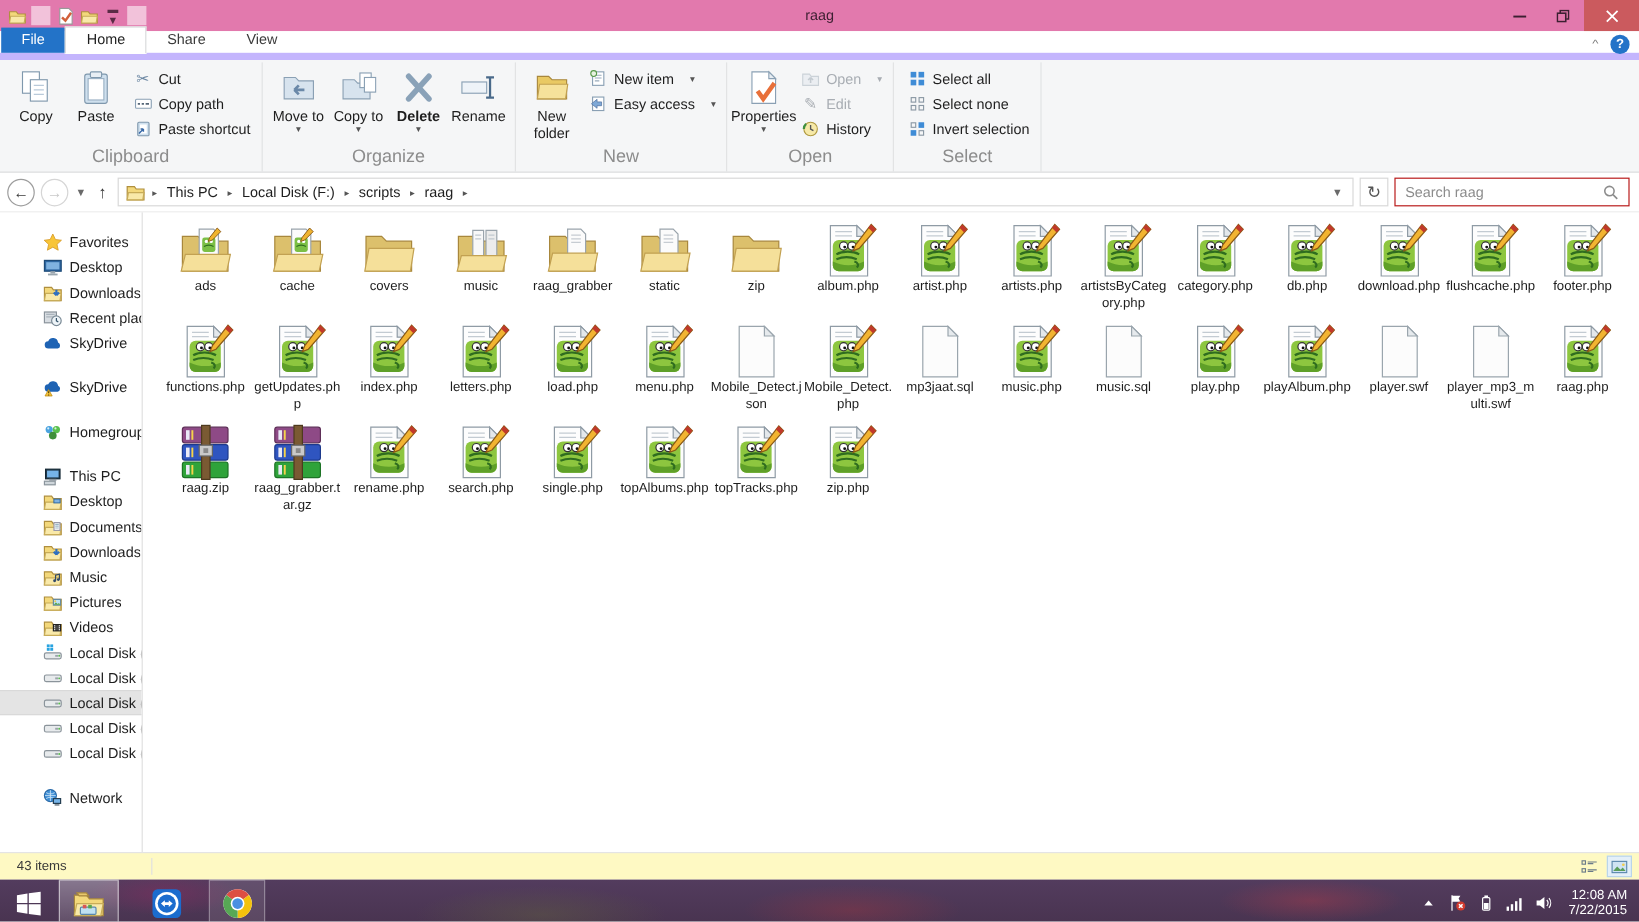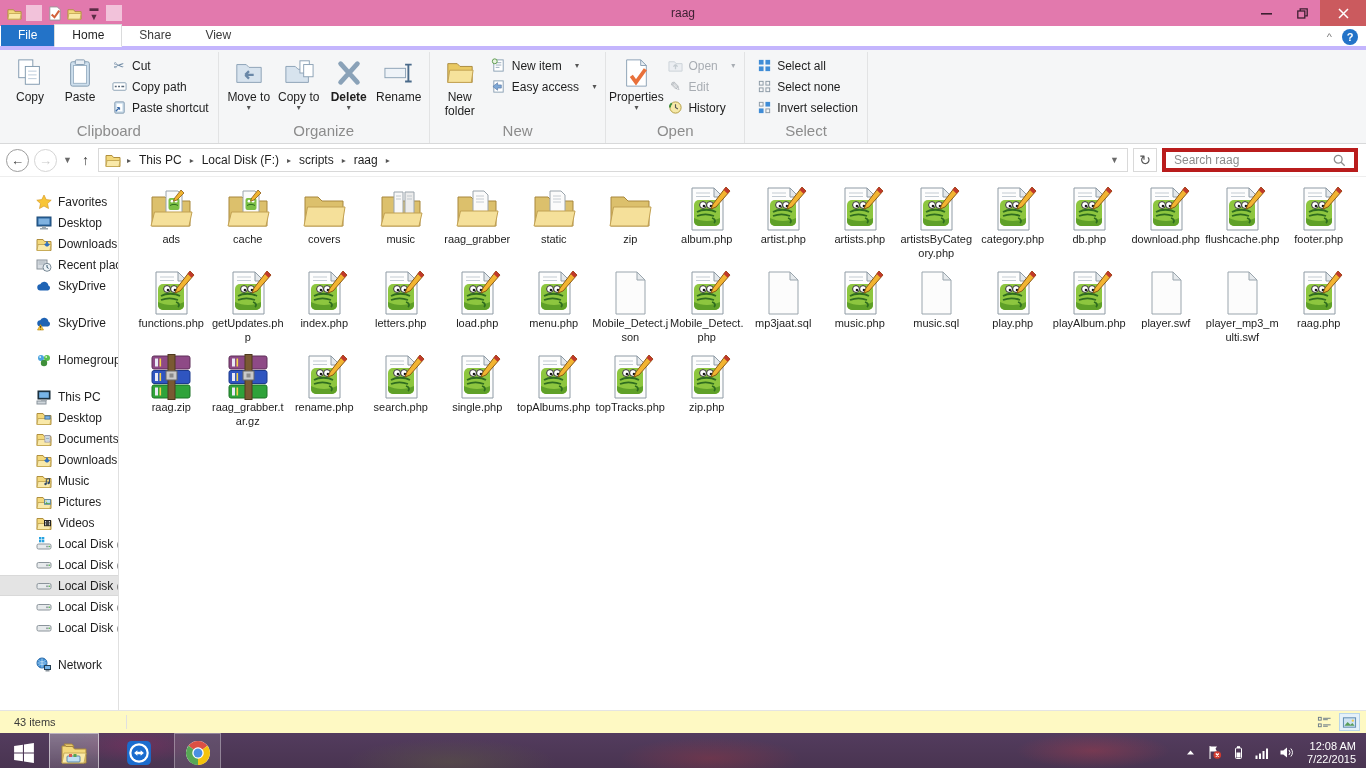--- a/index.html
+++ b/index.html
@@ -13,21 +13,21 @@
   .qat svg { width:15px; height:15px; }
   .qsep { display:inline-block; width:1px; height:14px; background:rgba(255,255,255,.55); }
   .qchev { color:#5a2b45; font-size:9px; line-height:1; }
   .win-title { position:absolute; left:0; right:0; text-align:center; color:#3c1f31; font-size:12px; pointer-events:none; }
   .win-controls { margin-left:auto; display:flex; height:26px; }
   .win-btn { width:36px; height:26px; display:flex; align-items:center; justify-content:center; color:#3c1f31; }
   .win-btn svg { width:11px; height:11px; }
   .win-close { width:46px; background:#cb5a5e; color:#fff; }
 
   
-  .tabs-row { height:24px; background:#fff; display:flex; align-items:flex-end; border-bottom:4px solid #c4b5fd; position:relative; }
+  .tabs-row { height:24px; background:#fff; display:flex; align-items:flex-end; border-bottom:6px solid #c4b5fd; position:relative; }
   .tab { padding:3px 17px 4px; font-size:12px; color:#3b3b3b; }
   .tab-file { background:#2373c8; color:#fff; margin-left:1px; }
   .tab-active { background:#fff; border:1px solid #dadbdc; border-bottom:1px solid #fff; color:#1e1e1e; margin-bottom:-1px; }
   .tabs-right { position:absolute; right:8px; top:3px; display:flex; gap:10px; align-items:center; }
   .rib-min { color:#7a7a7a; font-size:11px; transform:scaleY(.8); }
   .help-btn { width:16px; height:16px; border-radius:50%; background:#2373c8; color:#fff; font-size:11px;
     display:flex; align-items:center; justify-content:center; font-weight:bold; }
 
   
   .ribbon { height:94px; background:#f5f6f7; border-bottom:1px solid #d8d9da; display:flex; padding-top:2px; }
@@ -54,21 +54,21 @@
   .nav-circle.dis { border-color:#d5d5d5; color:#c9c9c9; }
   .addr-chev { color:#6a6a6a; font-size:9px; padding:0 1px; }
   .up-arrow { color:#3a3a3a; font-size:14px; padding:0 4px; }
   .breadcrumb { flex:1; height:24px; border:1px solid #d9d9d9; background:#fff; display:flex; align-items:center; padding:0 4px; }
   .crumb-folder { width:16px; height:16px; margin:0 4px 0 2px; }
   .crumb-folder svg { width:16px; height:16px; }
   .crumb { padding:2px 6px; }
   .crumb-sep { font-size:8px; color:#555; padding:0 2px; }
   .bc-end-chev { margin-left:auto; color:#6a6a6a; font-size:9px; padding-right:4px; }
   .refresh-btn { width:24px; height:24px; border:1px solid #d9d9d9; background:#fff; display:flex; align-items:center; justify-content:center; font-size:14px; color:#555; }
-  .searchbox { width:196px; height:24px; border:4px solid #b91c1c; background:#fff; display:flex; align-items:center; padding:0 8px; color:#8c8c8c; }
+  .searchbox { width:196px; height:24px; border:1px solid #b91c1c; background:#fff; display:flex; align-items:center; padding:0 8px; color:#8c8c8c; }
   .searchbox svg { width:13px; height:13px; margin-left:auto; }
 
   
   .main { display:flex; height:533px; }
   .sidebar { width:119px; border-right:1px solid #e0e0e0; padding-top:14px; overflow:hidden; }
   .side-item { height:21px; display:flex; align-items:center; gap:6px; padding-left:36px; white-space:nowrap; overflow:hidden; }
   .side-item.lvl-1 { }
   .side-item.selected { background:#e4e4e4; border-top:1px solid #d9d9d9; border-bottom:1px solid #d9d9d9; }
   .side-item.spacer { height:16px; }
   .side-icon { width:16px; height:16px; flex:0 0 16px; display:inline-flex; }

